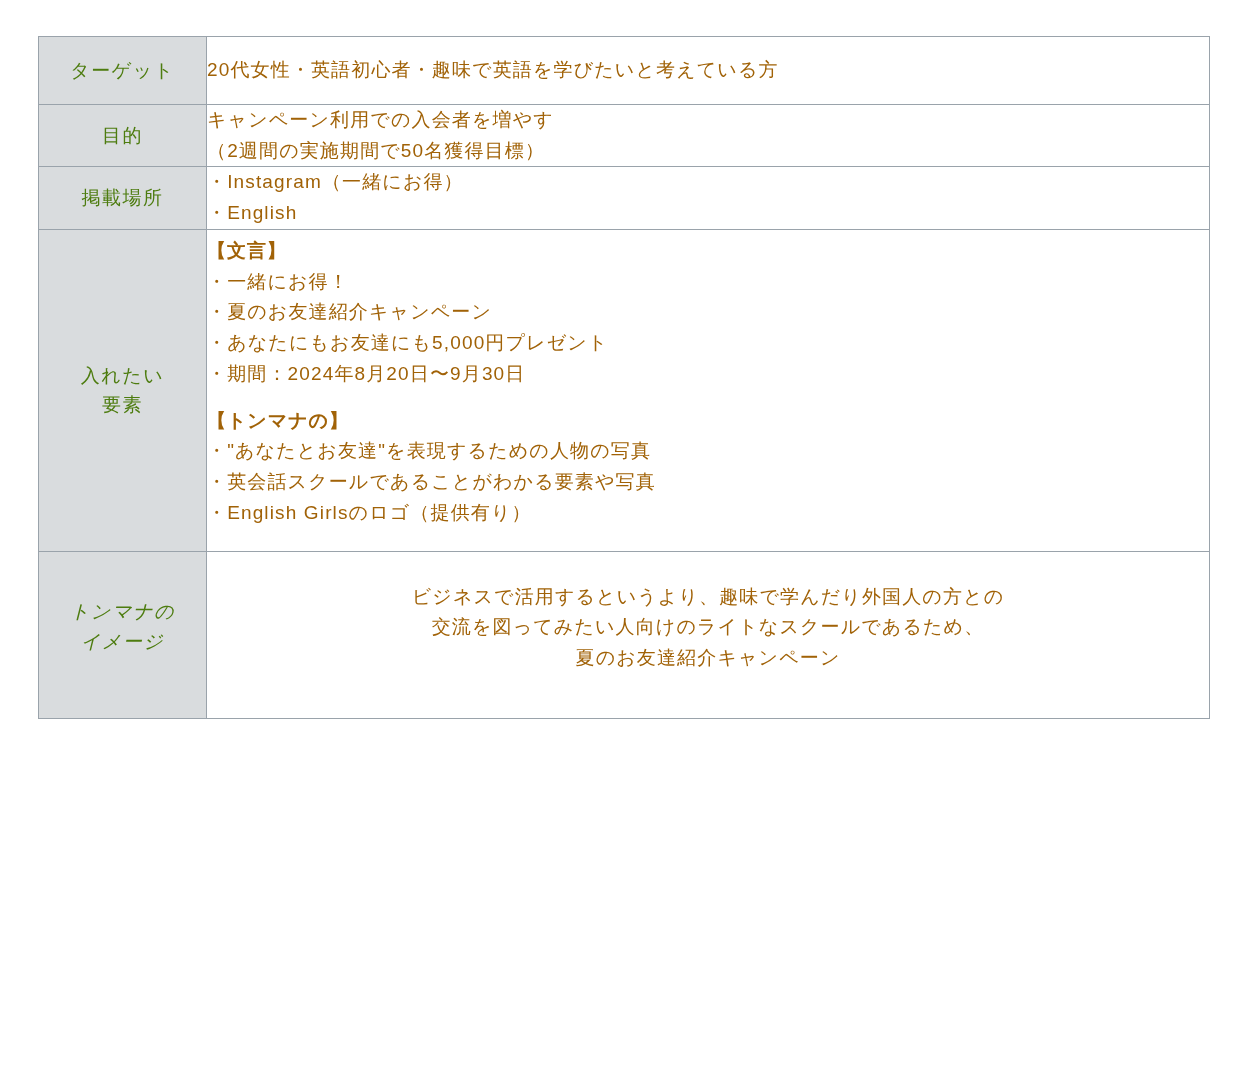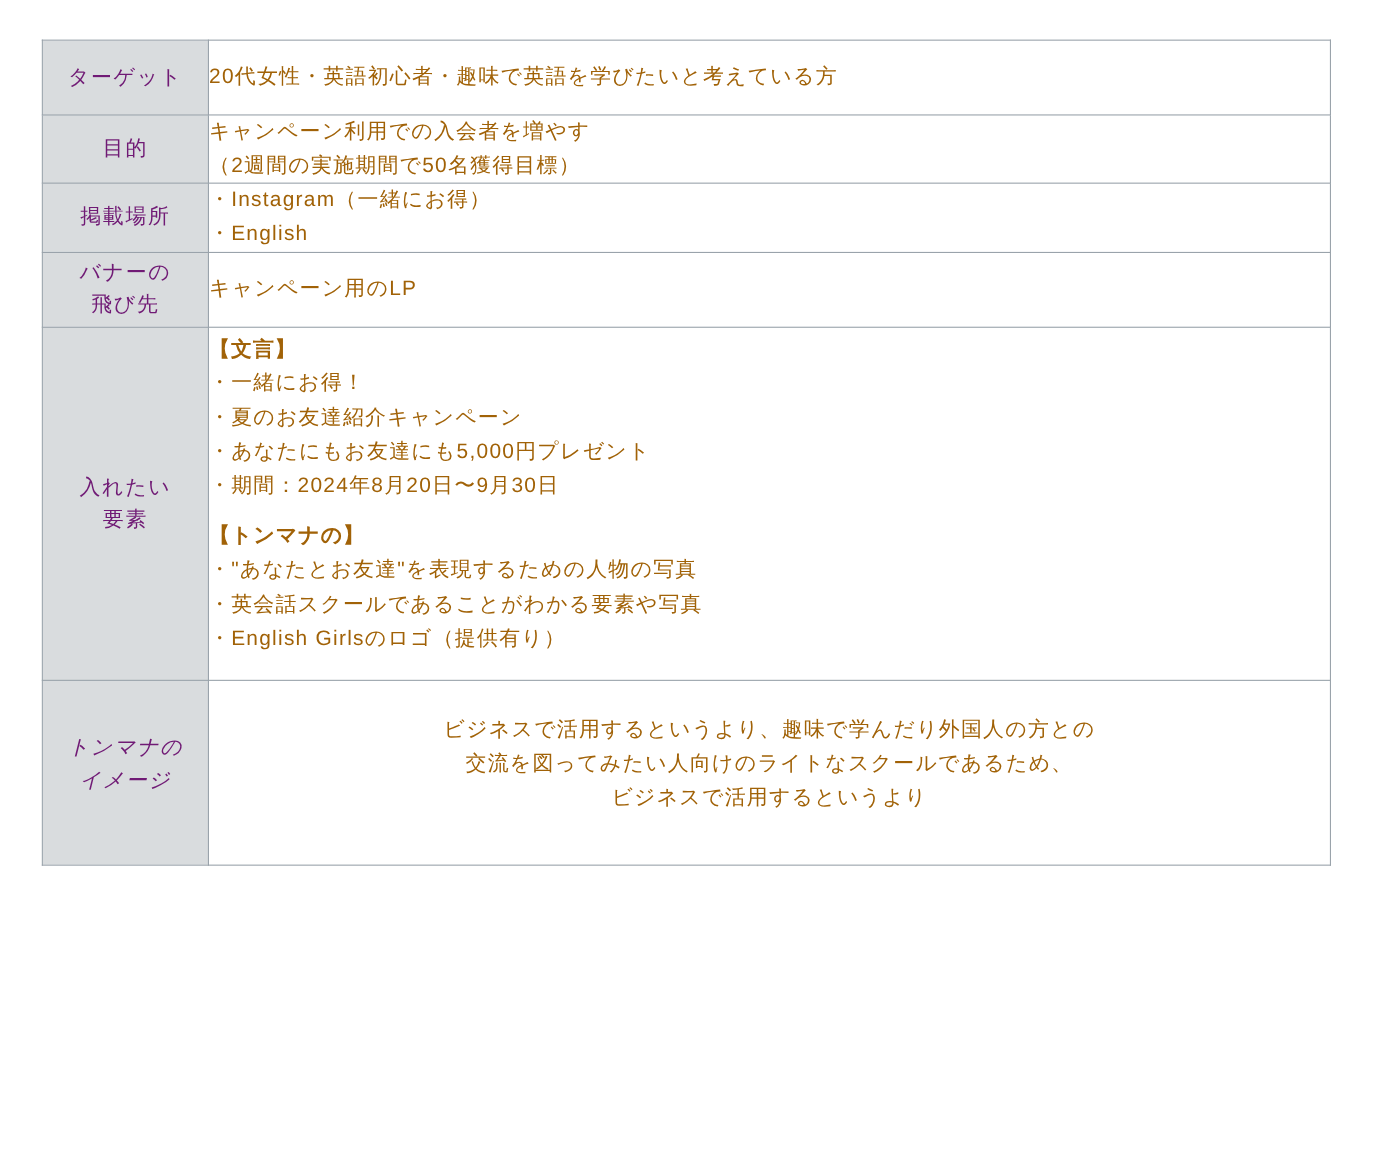--- a/index.html
+++ b/index.html
@@ -27,27 +27,27 @@
     width: 1172px;
     border-collapse: collapse;
     table-layout: fixed;
   }
   .brief-table td {
     border: 1px solid #9aa3ab;
     vertical-align: middle;
     padding: 0;
   }
   .label-cell {
-    width: 151px;
+    width: 168px;
     background: #d9dcde;
     text-align: center;
     font-size: 19px;
     line-height: 1.55;
     letter-spacing: 0.08em;
-    color: #701a75;
+    color: #4d7c0f;
     padding: 14px 6px;
     box-sizing: border-box;
   }
   .value-cell {
     background: #ffffff;
     font-size: 19px;
     line-height: 1.62;
     letter-spacing: 0.06em;
     color: #a16207;
     padding: 16px 0 16px 26px;
@@ -107,29 +107,20 @@
       </tr>
       <tr class="row-placement">
         <td class="label-cell">
             <div>掲載場所</div>
           </td>
         <td class="value-cell">
             <div class="line">・Instagram（一緒にお得）</div>
             <div class="line">・English</div>
           </td>
       </tr>
-      <tr class="row-dest">
-        <td class="label-cell">
-            <div>バナーの</div>
-            <div>飛び先</div>
-          </td>
-        <td class="value-cell">
-            <div class="line">キャンペーン用のLP</div>
-          </td>
-      </tr>
       <tr class="row-elements">
         <td class="label-cell">
             <div>入れたい</div>
             <div>要素</div>
           </td>
         <td class="value-cell">
             <div class="line head">【文言】</div>
             <div class="line">・一緒にお得！</div>
             <div class="line">・夏のお友達紹介キャンペーン</div>
             <div class="line">・あなたにもお友達にも5,000円プレゼント</div>
@@ -142,18 +133,18 @@
           </td>
       </tr>
       <tr class="row-tone">
         <td class="label-cell">
             <div>トンマナの</div>
             <div>イメージ</div>
           </td>
         <td class="value-cell">
             <div class="line">ビジネスで活用するというより、趣味で学んだり外国人の方との</div>
             <div class="line">交流を図ってみたい人向けのライトなスクールであるため、</div>
-            <div class="line">ビジネスで活用するというより</div>
+            <div class="line">夏のお友達紹介キャンペーン</div>
           </td>
       </tr>
     </tbody>
   </table>
 </div>
 
 </body></html>

